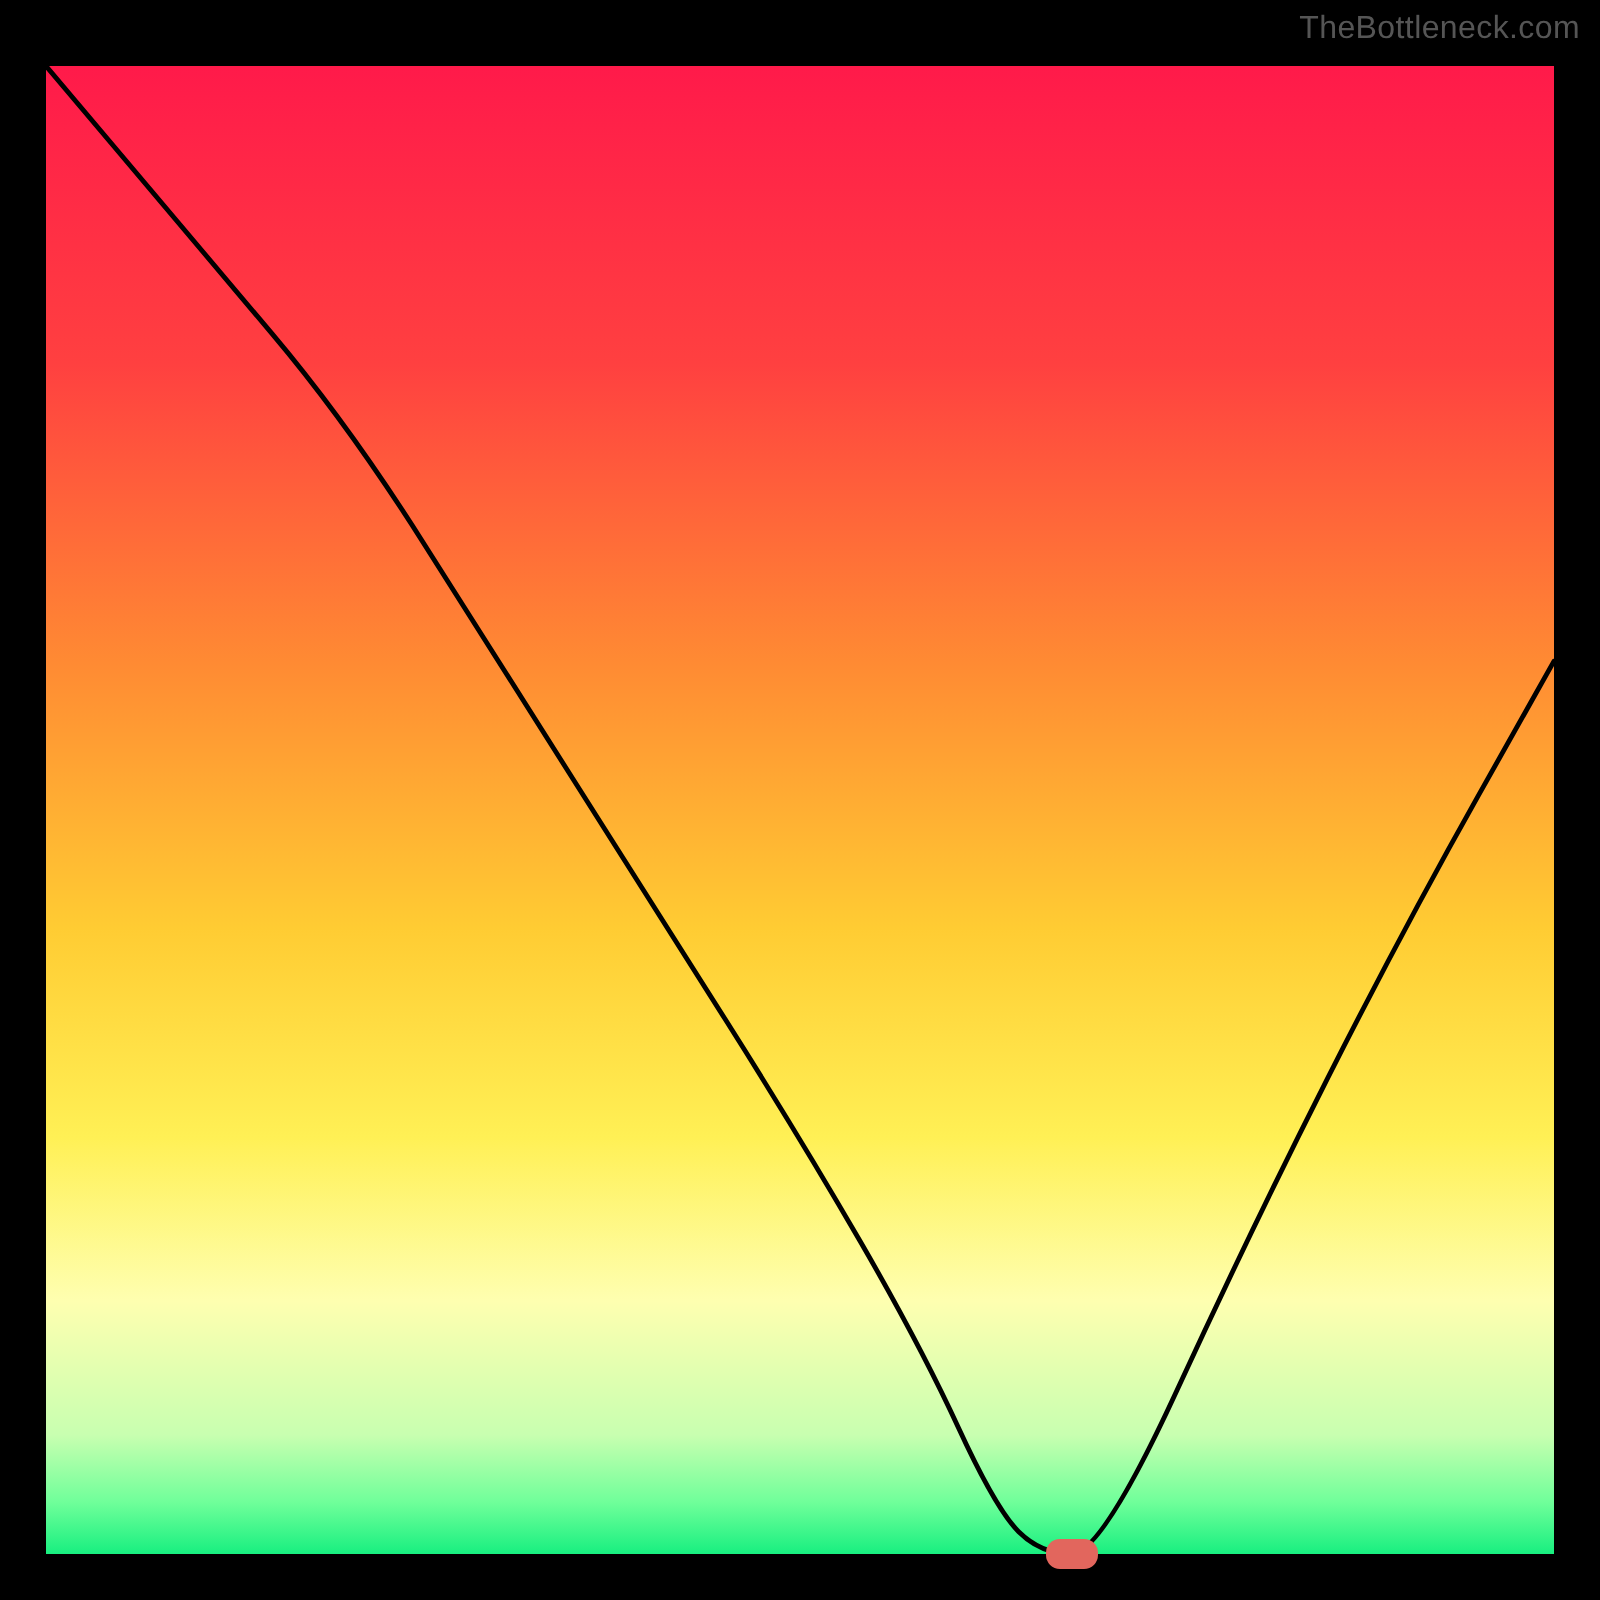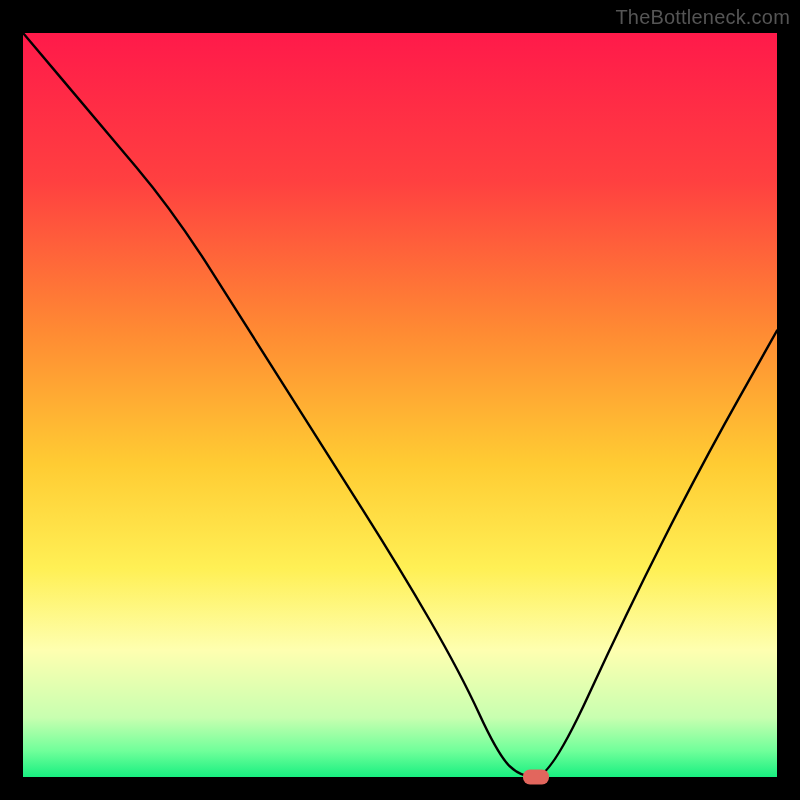--- a/index.html
+++ b/index.html
@@ -15,21 +15,21 @@
     position: relative;
     width: 800px;
     height: 800px;
     background: #000;
   }
   .watermark {
     position: absolute;
     top: 6px;
     right: 10px;
     color: #555;
-    font-size: 20px;
+    font-size: 16px;
     font-weight: 500;
     letter-spacing: 0.2px;
     z-index: 10;
   }
   .plot {
     position: absolute;
     left: 23px;
     top: 33px;
     width: 754px;
     height: 744px;

